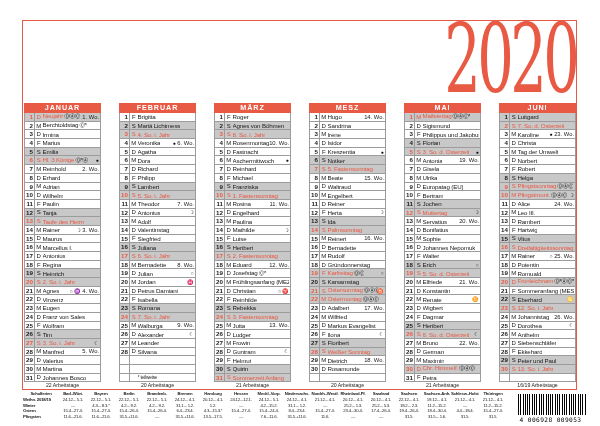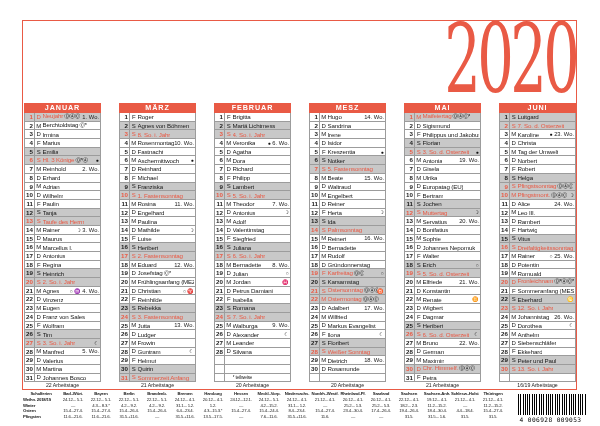--- a/index.html
+++ b/index.html
@@ -250,228 +250,20 @@
           <div class="row">
             <span class="d">31</span>
             <span class="wl">D</span>
             <span class="nm">Johannes Bosco</span>
             <span class="rgt"></span>
           </div>
         </div>
         <div class="m-foot">22 Arbeitstage</div>
       </div>
       <div class="month">
-        <div class="m-head">MÄRZ</div>
-        <div class="rows">
-          <div class="row">
-            <span class="d">1</span>
-            <span class="wl">F</span>
-            <span class="nm">Roger</span>
-            <span class="rgt"></span>
-          </div>
-          <div class="row sa">
-            <span class="d">2</span>
-            <span class="wl">S</span>
-            <span class="nm">Agnes von Böhmen</span>
-            <span class="rgt"></span>
-          </div>
-          <div class="row su">
-            <span class="d">3</span>
-            <span class="wl">S</span>
-            <span class="nm">8. So. i. Jahr</span>
-            <span class="rgt"></span>
-          </div>
-          <div class="row">
-            <span class="d">4</span>
-            <span class="wl">M</span>
-            <span class="nm">Rosenmontag</span>
-            <span class="rgt">
-              <span class="wkl">10. Wo.</span>
-            </span>
-          </div>
-          <div class="row">
-            <span class="d">5</span>
-            <span class="wl">D</span>
-            <span class="nm">Fastnacht</span>
-            <span class="rgt"></span>
-          </div>
-          <div class="row">
-            <span class="d">6</span>
-            <span class="wl">M</span>
-            <span class="nm">Aschermittwoch</span>
-            <span class="rgt">
-              <span class="mn">●</span>
-            </span>
-          </div>
-          <div class="row">
-            <span class="d">7</span>
-            <span class="wl">D</span>
-            <span class="nm">Reinhard</span>
-            <span class="rgt"></span>
-          </div>
-          <div class="row">
-            <span class="d">8</span>
-            <span class="wl">F</span>
-            <span class="nm">Michael</span>
-            <span class="rgt"></span>
-          </div>
-          <div class="row sa">
-            <span class="d">9</span>
-            <span class="wl">S</span>
-            <span class="nm">Franziska</span>
-            <span class="rgt"></span>
-          </div>
-          <div class="row su">
-            <span class="d">10</span>
-            <span class="wl">S</span>
-            <span class="nm">1. Fastensonntag</span>
-            <span class="rgt"></span>
-          </div>
-          <div class="row">
-            <span class="d">11</span>
-            <span class="wl">M</span>
-            <span class="nm">Rosina</span>
-            <span class="rgt">
-              <span class="wkl">11. Wo.</span>
-            </span>
-          </div>
-          <div class="row">
-            <span class="d">12</span>
-            <span class="wl">D</span>
-            <span class="nm">Engelhard</span>
-            <span class="rgt"></span>
-          </div>
-          <div class="row">
-            <span class="d">13</span>
-            <span class="wl">M</span>
-            <span class="nm">Paulina</span>
-            <span class="rgt"></span>
-          </div>
-          <div class="row">
-            <span class="d">14</span>
-            <span class="wl">D</span>
-            <span class="nm">Mathilde</span>
-            <span class="rgt">
-              <span class="mn">☽</span>
-            </span>
-          </div>
-          <div class="row">
-            <span class="d">15</span>
-            <span class="wl">F</span>
-            <span class="nm">Luise</span>
-            <span class="rgt"></span>
-          </div>
-          <div class="row sa">
-            <span class="d">16</span>
-            <span class="wl">S</span>
-            <span class="nm">Heribert</span>
-            <span class="rgt"></span>
-          </div>
-          <div class="row su">
-            <span class="d">17</span>
-            <span class="wl">S</span>
-            <span class="nm">2. Fastensonntag</span>
-            <span class="rgt"></span>
-          </div>
-          <div class="row">
-            <span class="d">18</span>
-            <span class="wl">M</span>
-            <span class="nm">Eduard</span>
-            <span class="rgt">
-              <span class="wkl">12. Wo.</span>
-            </span>
-          </div>
-          <div class="row">
-            <span class="d">19</span>
-            <span class="wl">D</span>
-            <span class="nm">Josefstag<span class="sym">Ⓒ*</span></span>
-            <span class="rgt"></span>
-          </div>
-          <div class="row">
-            <span class="d">20</span>
-            <span class="wl">M</span>
-            <span class="nm">Frühlingsanfang (MEZ)</span>
-            <span class="rgt"></span>
-          </div>
-          <div class="row">
-            <span class="d">21</span>
-            <span class="wl">D</span>
-            <span class="nm">Christian</span>
-            <span class="rgt">
-              <span class="mn">○ ♈</span>
-            </span>
-          </div>
-          <div class="row">
-            <span class="d">22</span>
-            <span class="wl">F</span>
-            <span class="nm">Reinhilde</span>
-            <span class="rgt"></span>
-          </div>
-          <div class="row sa">
-            <span class="d">23</span>
-            <span class="wl">S</span>
-            <span class="nm">Rebekka</span>
-            <span class="rgt"></span>
-          </div>
-          <div class="row su">
-            <span class="d">24</span>
-            <span class="wl">S</span>
-            <span class="nm">3. Fastensonntag</span>
-            <span class="rgt"></span>
-          </div>
-          <div class="row">
-            <span class="d">25</span>
-            <span class="wl">M</span>
-            <span class="nm">Jutta</span>
-            <span class="rgt">
-              <span class="wkl">13. Wo.</span>
-            </span>
-          </div>
-          <div class="row">
-            <span class="d">26</span>
-            <span class="wl">D</span>
-            <span class="nm">Ludger</span>
-            <span class="rgt"></span>
-          </div>
-          <div class="row">
-            <span class="d">27</span>
-            <span class="wl">M</span>
-            <span class="nm">Frowin</span>
-            <span class="rgt"></span>
-          </div>
-          <div class="row">
-            <span class="d">28</span>
-            <span class="wl">D</span>
-            <span class="nm">Guntram</span>
-            <span class="rgt">
-              <span class="mn">☾</span>
-            </span>
-          </div>
-          <div class="row">
-            <span class="d">29</span>
-            <span class="wl">F</span>
-            <span class="nm">Helmut</span>
-            <span class="rgt"></span>
-          </div>
-          <div class="row sa">
-            <span class="d">30</span>
-            <span class="wl">S</span>
-            <span class="nm">Quirin</span>
-            <span class="rgt"></span>
-          </div>
-          <div class="row su">
-            <span class="d">31</span>
-            <span class="wl">S</span>
-            <span class="nm">Sommerzeit Anfang</span>
-            <span class="rgt"></span>
-          </div>
-        </div>
-        <div class="m-foot">21 Arbeitstage</div>
-      </div>
-      <div class="month">
         <div class="m-head">FEBRUAR</div>
         <div class="rows">
           <div class="row">
             <span class="d">1</span>
             <span class="wl">F</span>
             <span class="nm">Brigitta</span>
             <span class="rgt"></span>
           </div>
           <div class="row sa">
             <span class="d">2</span>
@@ -665,20 +457,228 @@
             <span class="rgt"></span>
           </div>
           <div class="row note">
             <span class="d"></span>
             <span class="wl"></span>
             <span class="nm">* teilweise</span>
             <span class="rgt"></span>
           </div>
         </div>
         <div class="m-foot">20 Arbeitstage</div>
+      </div>
+      <div class="month">
+        <div class="m-head">MÄRZ</div>
+        <div class="rows">
+          <div class="row">
+            <span class="d">1</span>
+            <span class="wl">F</span>
+            <span class="nm">Roger</span>
+            <span class="rgt"></span>
+          </div>
+          <div class="row sa">
+            <span class="d">2</span>
+            <span class="wl">S</span>
+            <span class="nm">Agnes von Böhmen</span>
+            <span class="rgt"></span>
+          </div>
+          <div class="row su">
+            <span class="d">3</span>
+            <span class="wl">S</span>
+            <span class="nm">8. So. i. Jahr</span>
+            <span class="rgt"></span>
+          </div>
+          <div class="row">
+            <span class="d">4</span>
+            <span class="wl">M</span>
+            <span class="nm">Rosenmontag</span>
+            <span class="rgt">
+              <span class="wkl">10. Wo.</span>
+            </span>
+          </div>
+          <div class="row">
+            <span class="d">5</span>
+            <span class="wl">D</span>
+            <span class="nm">Fastnacht</span>
+            <span class="rgt"></span>
+          </div>
+          <div class="row">
+            <span class="d">6</span>
+            <span class="wl">M</span>
+            <span class="nm">Aschermittwoch</span>
+            <span class="rgt">
+              <span class="mn">●</span>
+            </span>
+          </div>
+          <div class="row">
+            <span class="d">7</span>
+            <span class="wl">D</span>
+            <span class="nm">Reinhard</span>
+            <span class="rgt"></span>
+          </div>
+          <div class="row">
+            <span class="d">8</span>
+            <span class="wl">F</span>
+            <span class="nm">Michael</span>
+            <span class="rgt"></span>
+          </div>
+          <div class="row sa">
+            <span class="d">9</span>
+            <span class="wl">S</span>
+            <span class="nm">Franziska</span>
+            <span class="rgt"></span>
+          </div>
+          <div class="row su">
+            <span class="d">10</span>
+            <span class="wl">S</span>
+            <span class="nm">1. Fastensonntag</span>
+            <span class="rgt"></span>
+          </div>
+          <div class="row">
+            <span class="d">11</span>
+            <span class="wl">M</span>
+            <span class="nm">Rosina</span>
+            <span class="rgt">
+              <span class="wkl">11. Wo.</span>
+            </span>
+          </div>
+          <div class="row">
+            <span class="d">12</span>
+            <span class="wl">D</span>
+            <span class="nm">Engelhard</span>
+            <span class="rgt"></span>
+          </div>
+          <div class="row">
+            <span class="d">13</span>
+            <span class="wl">M</span>
+            <span class="nm">Paulina</span>
+            <span class="rgt"></span>
+          </div>
+          <div class="row">
+            <span class="d">14</span>
+            <span class="wl">D</span>
+            <span class="nm">Mathilde</span>
+            <span class="rgt">
+              <span class="mn">☽</span>
+            </span>
+          </div>
+          <div class="row">
+            <span class="d">15</span>
+            <span class="wl">F</span>
+            <span class="nm">Luise</span>
+            <span class="rgt"></span>
+          </div>
+          <div class="row sa">
+            <span class="d">16</span>
+            <span class="wl">S</span>
+            <span class="nm">Heribert</span>
+            <span class="rgt"></span>
+          </div>
+          <div class="row su">
+            <span class="d">17</span>
+            <span class="wl">S</span>
+            <span class="nm">2. Fastensonntag</span>
+            <span class="rgt"></span>
+          </div>
+          <div class="row">
+            <span class="d">18</span>
+            <span class="wl">M</span>
+            <span class="nm">Eduard</span>
+            <span class="rgt">
+              <span class="wkl">12. Wo.</span>
+            </span>
+          </div>
+          <div class="row">
+            <span class="d">19</span>
+            <span class="wl">D</span>
+            <span class="nm">Josefstag<span class="sym">Ⓒ*</span></span>
+            <span class="rgt"></span>
+          </div>
+          <div class="row">
+            <span class="d">20</span>
+            <span class="wl">M</span>
+            <span class="nm">Frühlingsanfang (MEZ)</span>
+            <span class="rgt"></span>
+          </div>
+          <div class="row">
+            <span class="d">21</span>
+            <span class="wl">D</span>
+            <span class="nm">Christian</span>
+            <span class="rgt">
+              <span class="mn">○ ♈</span>
+            </span>
+          </div>
+          <div class="row">
+            <span class="d">22</span>
+            <span class="wl">F</span>
+            <span class="nm">Reinhilde</span>
+            <span class="rgt"></span>
+          </div>
+          <div class="row sa">
+            <span class="d">23</span>
+            <span class="wl">S</span>
+            <span class="nm">Rebekka</span>
+            <span class="rgt"></span>
+          </div>
+          <div class="row su">
+            <span class="d">24</span>
+            <span class="wl">S</span>
+            <span class="nm">3. Fastensonntag</span>
+            <span class="rgt"></span>
+          </div>
+          <div class="row">
+            <span class="d">25</span>
+            <span class="wl">M</span>
+            <span class="nm">Jutta</span>
+            <span class="rgt">
+              <span class="wkl">13. Wo.</span>
+            </span>
+          </div>
+          <div class="row">
+            <span class="d">26</span>
+            <span class="wl">D</span>
+            <span class="nm">Ludger</span>
+            <span class="rgt"></span>
+          </div>
+          <div class="row">
+            <span class="d">27</span>
+            <span class="wl">M</span>
+            <span class="nm">Frowin</span>
+            <span class="rgt"></span>
+          </div>
+          <div class="row">
+            <span class="d">28</span>
+            <span class="wl">D</span>
+            <span class="nm">Guntram</span>
+            <span class="rgt">
+              <span class="mn">☾</span>
+            </span>
+          </div>
+          <div class="row">
+            <span class="d">29</span>
+            <span class="wl">F</span>
+            <span class="nm">Helmut</span>
+            <span class="rgt"></span>
+          </div>
+          <div class="row sa">
+            <span class="d">30</span>
+            <span class="wl">S</span>
+            <span class="nm">Quirin</span>
+            <span class="rgt"></span>
+          </div>
+          <div class="row su">
+            <span class="d">31</span>
+            <span class="wl">S</span>
+            <span class="nm">Sommerzeit Anfang</span>
+            <span class="rgt"></span>
+          </div>
+        </div>
+        <div class="m-foot">21 Arbeitstage</div>
       </div>
       <div class="month">
         <div class="m-head">MESZ</div>
         <div class="rows">
           <div class="row">
             <span class="d">1</span>
             <span class="wl">M</span>
             <span class="nm">Hugo</span>
             <span class="rgt">
               <span class="wkl">14. Wo.</span>

